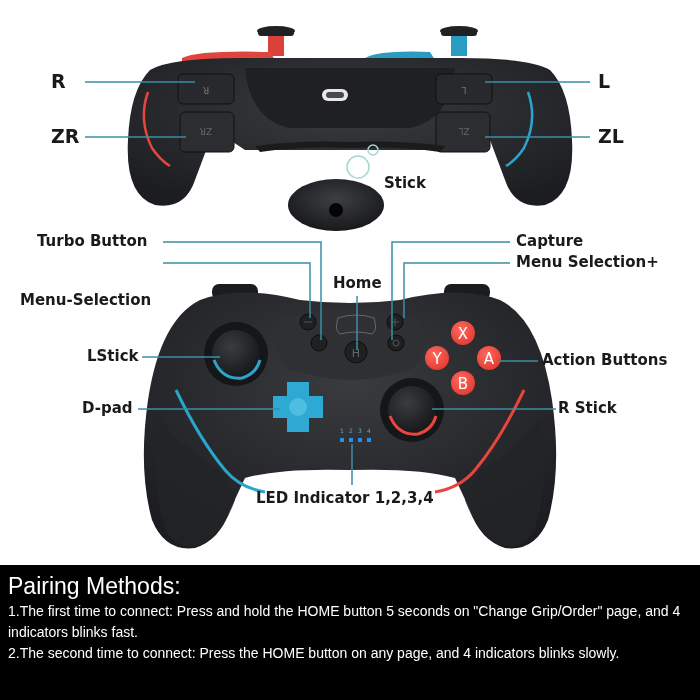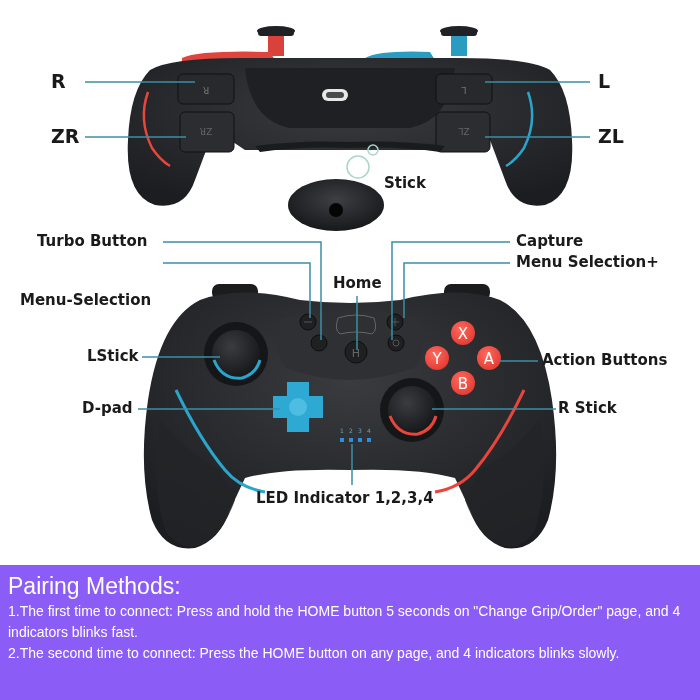--- a/index.html
+++ b/index.html
@@ -3,21 +3,21 @@
   <meta charset="utf-8">
   <style>
     * { box-sizing: border-box; margin: 0; padding: 0; }
     html, body { width: 700px; height: 700px; background: #ffffff; overflow: hidden; }
     body { position: relative; font-family: "DejaVu Sans", sans-serif; }
     .canvas { position: absolute; left: 0; top: 0; width: 700px; height: 565px; background: #fff; }
     svg.art { position: absolute; left: 0; top: 0; }
     .lbl { position: absolute; font-family: "DejaVu Sans", sans-serif; font-weight: bold; color: #1a1a1a; white-space: nowrap; line-height: 1; }
     .lbl.big { font-size: 19px; }
     .lbl.mid { font-size: 15px; }
-    .pairing { position: absolute; left: 0; top: 565px; width: 700px; height: 135px; background: #8b5cf6; color: #fff; padding: 6px 8px 0 8px; }
+    .pairing { position: absolute; left: 0; top: 565px; width: 700px; height: 135px; background: #000000; color: #fff; padding: 6px 8px 0 8px; }
     .pairing .title { font-family: "Liberation Sans", sans-serif; font-size: 23px; font-weight: normal; line-height: 30px; }
     .pairing .step { font-family: "Liberation Sans", sans-serif; font-size: 14px; line-height: 21px; }
   </style>
 </head>
 <body>
 
 <div class="canvas">
   <svg class="art" width="700" height="565" viewBox="0 0 700 565">
     <defs>
       <radialGradient id="bodyGrad" cx="50%" cy="35%" r="70%">

